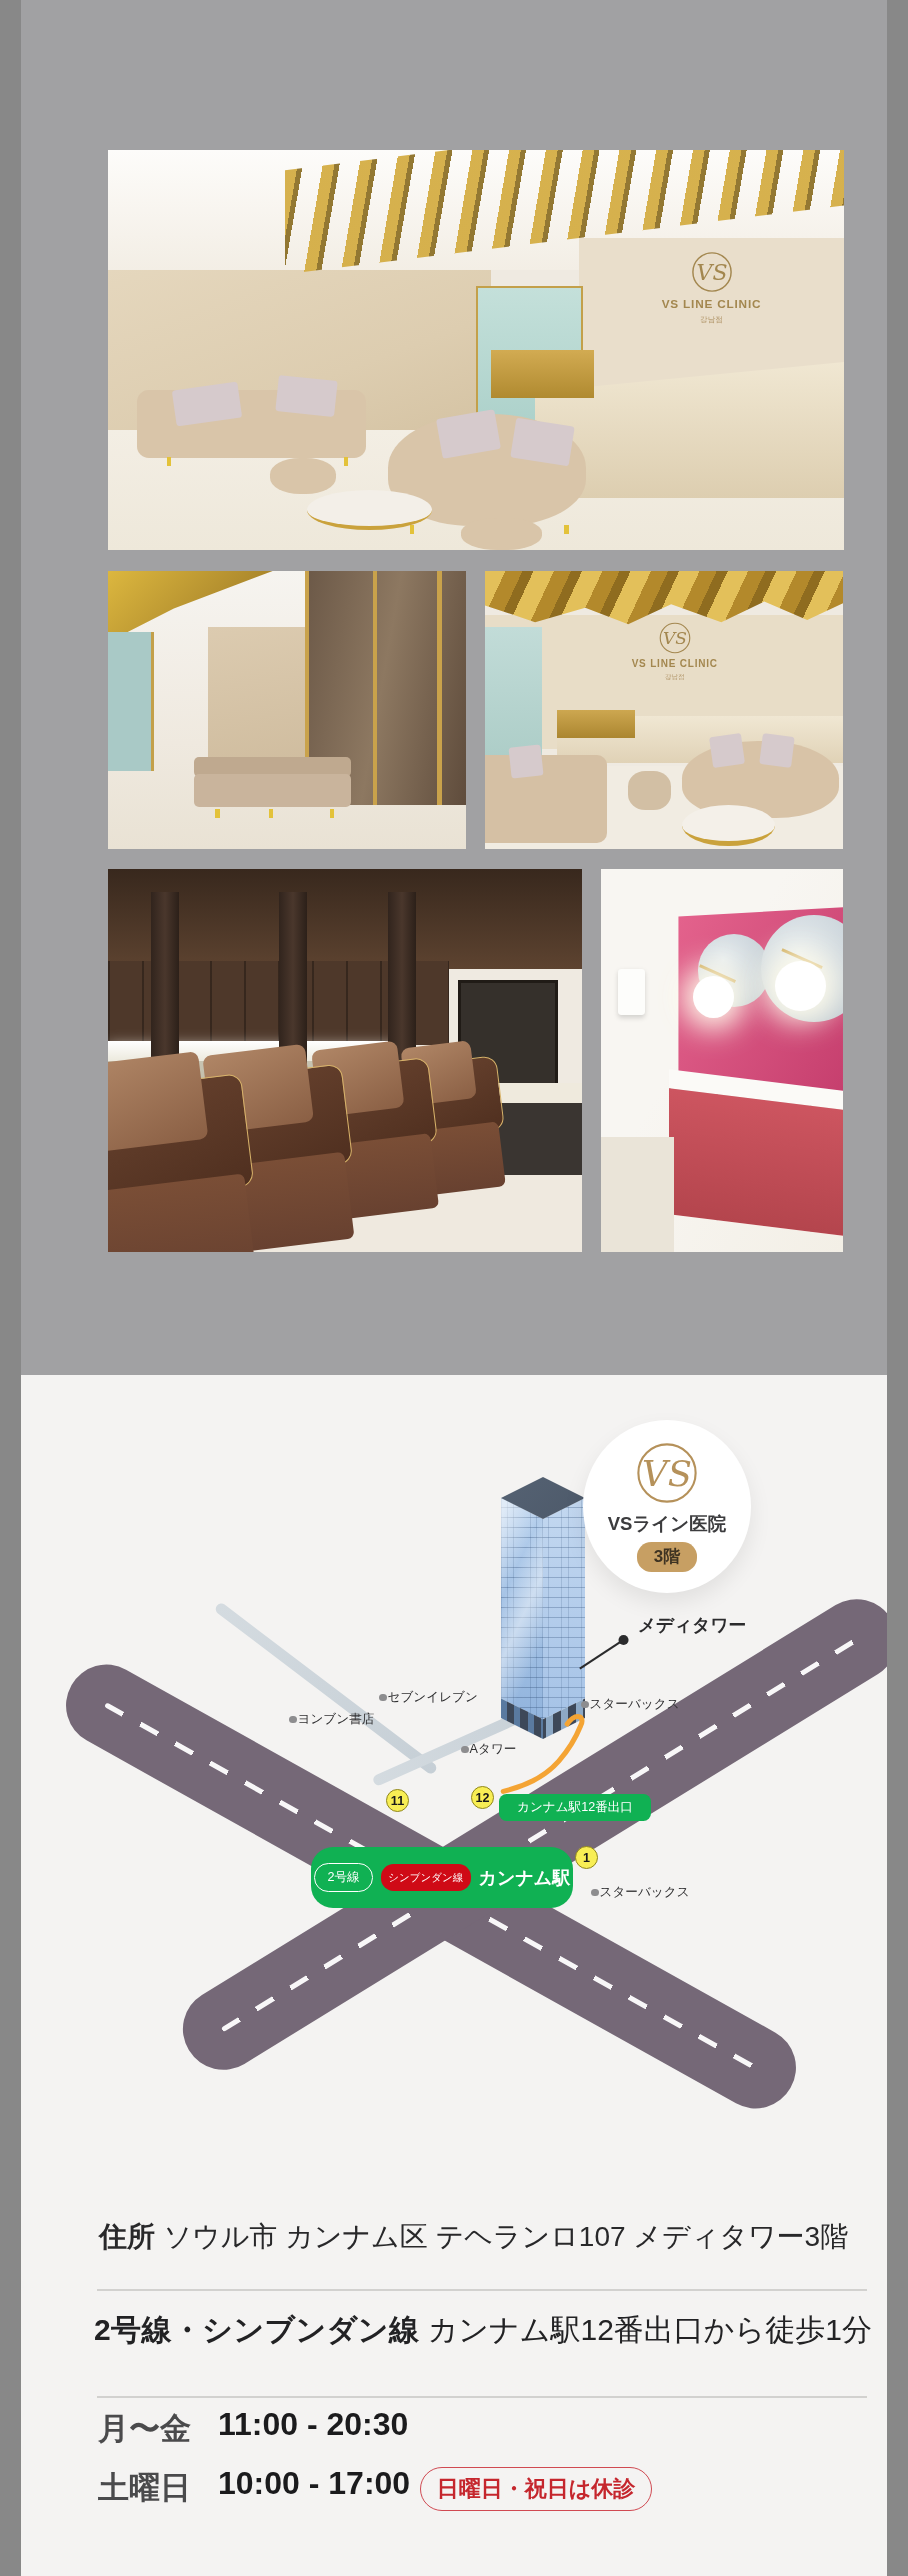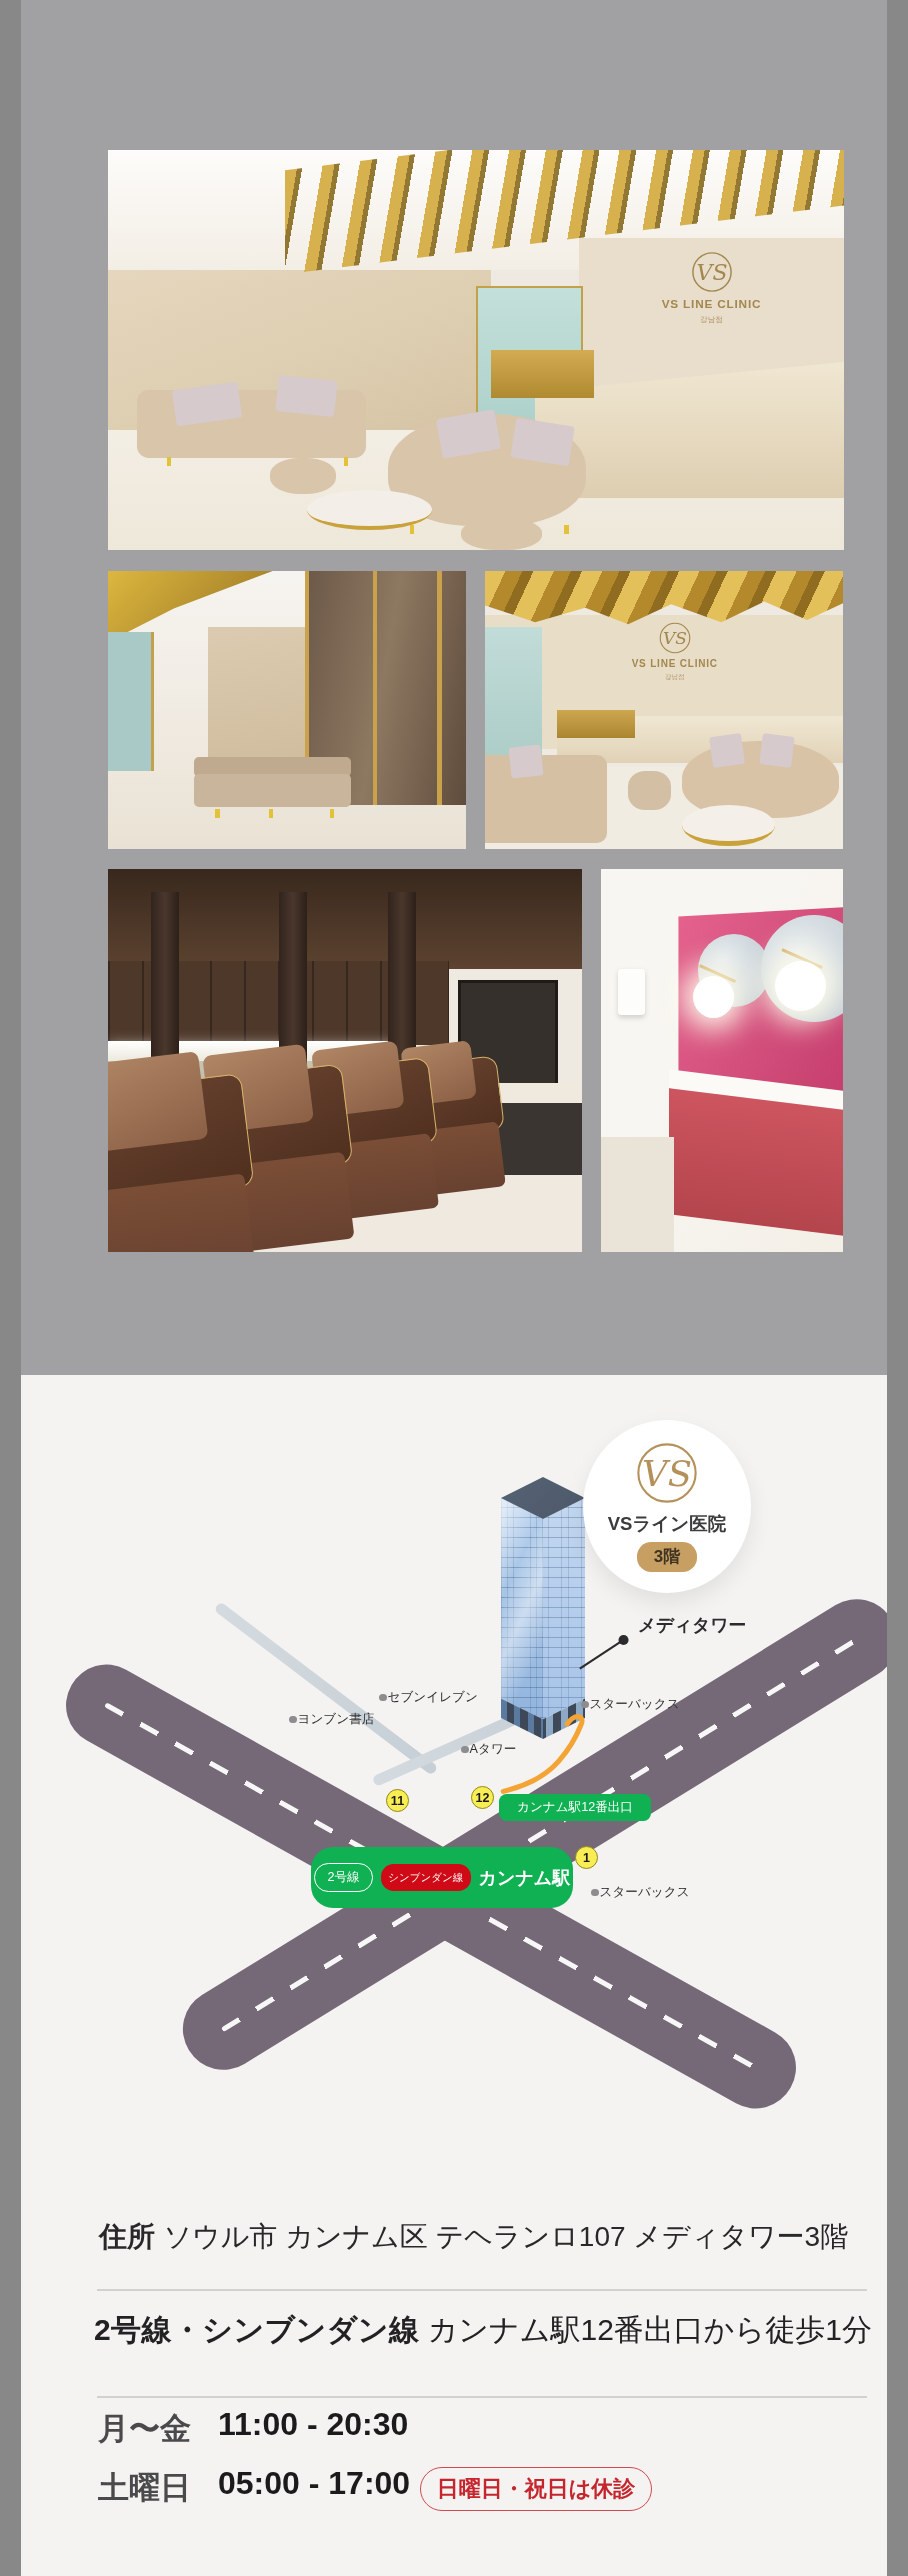--- a/index.html
+++ b/index.html
@@ -357,18 +357,18 @@
     <b>2号線・シンブンダン線</b>
     <span>カンナム駅12番出口から徒歩1分</span>
   </div>
 
 
   <div class="divider" style="top:2396px;"></div>
 
   <div class="hour-day" style="top:2408px;">月〜金</div>
   <div class="hour-time" style="top:2406px;text-align:center;">11:00 - 20:30</div>
   <div class="hour-day" style="top:2467px;">土曜日</div>
-  <div class="hour-time" style="top:2465px;">05:00 - 17:00</div>
+  <div class="hour-time" style="top:2465px;">10:00 - 17:00</div>
 
   <div class="closed-badge">日曜日・祝日は休診</div>
 
 </div>
 
 
 </body></html>

